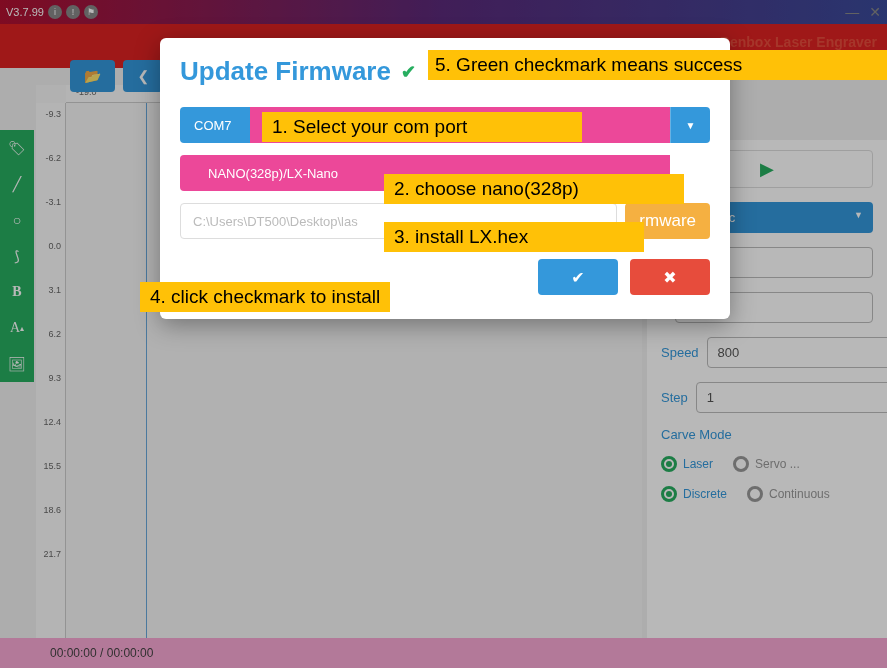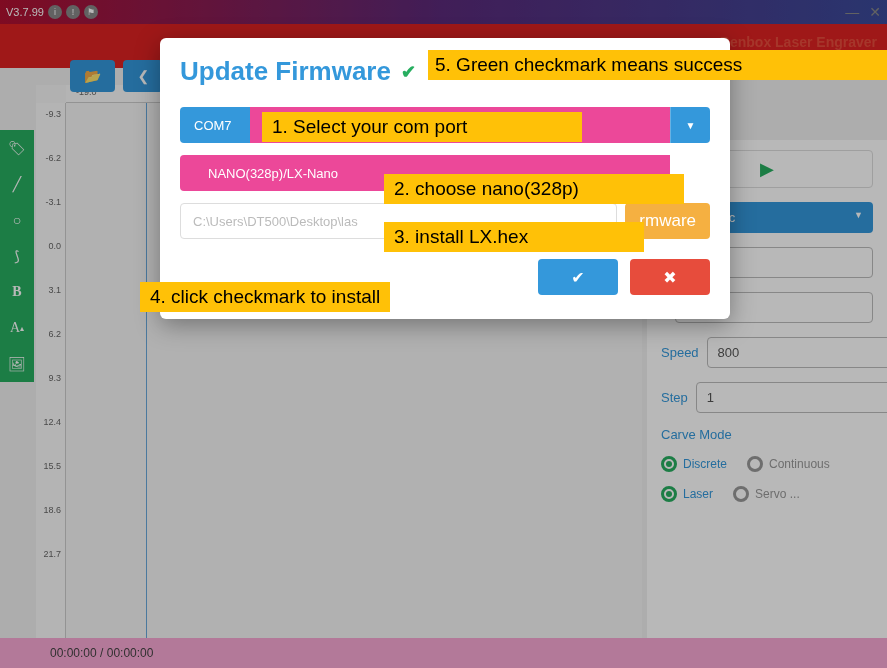--- a/index.html
+++ b/index.html
@@ -152,35 +152,35 @@
     <span class="field-label">Step</span>
     <input class="field-input" value="1" style="">
   </div>
   <div class="field-row">
     <span class="field-label">Carve Mode</span>
   </div>
   
   <div class="radio-row">
     <div class="radio-item">
       <span class="radio-circle sel"></span>
+      <span class="radio-label active">Laser</span>
+    </div>
+    <div class="radio-item">
+      <span class="radio-circle"></span>
+      <span class="radio-label inactive">Servo ...</span>
+    </div>
+  </div>
+  <div class="radio-row">
+    <div class="radio-item">
+      <span class="radio-circle sel"></span>
       <span class="radio-label active">Discrete</span>
     </div>
     <div class="radio-item">
       <span class="radio-circle"></span>
       <span class="radio-label inactive">Continuous</span>
-    </div>
-  </div>
-  <div class="radio-row">
-    <div class="radio-item">
-      <span class="radio-circle sel"></span>
-      <span class="radio-label active">Laser</span>
-    </div>
-    <div class="radio-item">
-      <span class="radio-circle"></span>
-      <span class="radio-label inactive">Servo ...</span>
     </div>
   </div>
 </div>
 
 <div class="statusbar">
   <span>00:00:00 / 00:00:00</span>
 </div>
 
 <div class="dim-overlay"></div>
 

